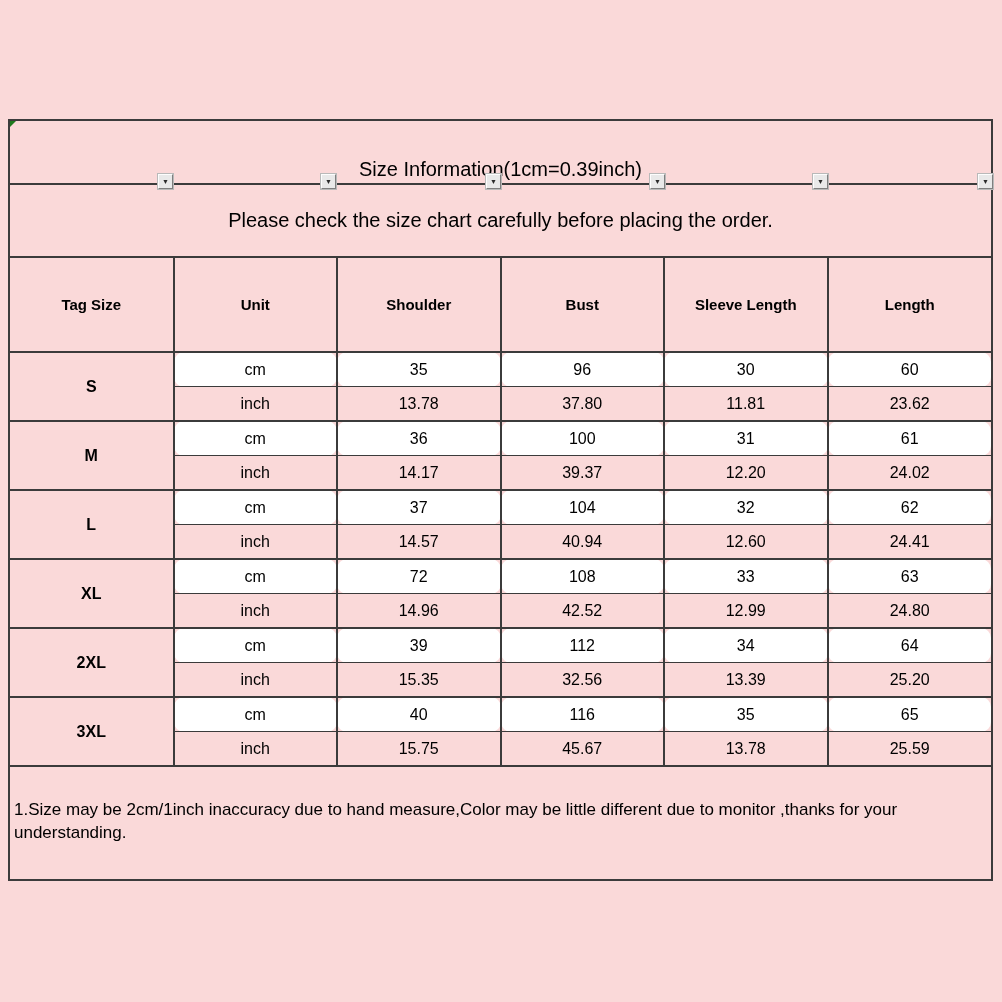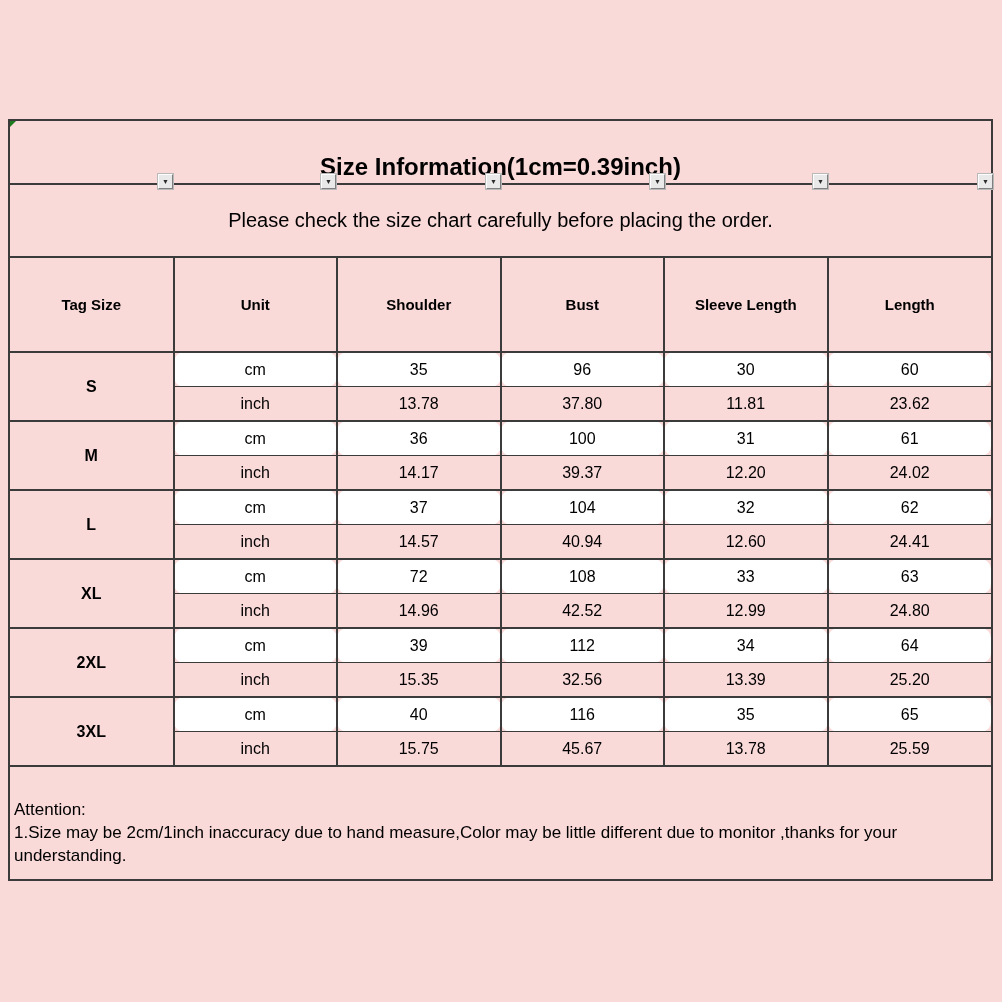--- a/index.html
+++ b/index.html
@@ -29,22 +29,22 @@
   .title-row {
     height: 64px;
     border-bottom: 2px solid #3b3b3b;
     display: flex;
     align-items: flex-end;
     justify-content: center;
     padding-bottom: 2px;
     position: relative;
   }
   .sheet-title {
-    font-weight: bold;
-    font-size: 24px;
+    font-weight: normal;
+    font-size: 20px;
     z-index: 1;
   }
   .filter-btn {
     position: absolute;
     top: 53px;
     width: 15px; height: 15px;
     background: #e9e9e9;
     border: 1px solid;
     border-color: #fdfdfd #7f7f7f #7f7f7f #fdfdfd;
     box-shadow: 0 0 0 1px #b9b9b9;
@@ -217,21 +217,20 @@
           <td>inch</td>
           <td>15.75</td>
           <td>45.67</td>
           <td>13.78</td>
           <td>25.59</td>
         </tr>
       </tbody>
   </table>
 
   <div class="attention">
-    <div>Attention:</div>
     <div>1.Size may be 2cm/1inch inaccuracy due to hand measure,Color may be little different due to monitor ,thanks for your understanding.</div>
   </div>
 <div class="filter-btn" style="left: 148px;">
       <span>▼</span>
     </div>
     <div class="filter-btn" style="left: 311px;">
       <span>▼</span>
     </div>
     <div class="filter-btn" style="left: 476px;">
       <span>▼</span>

